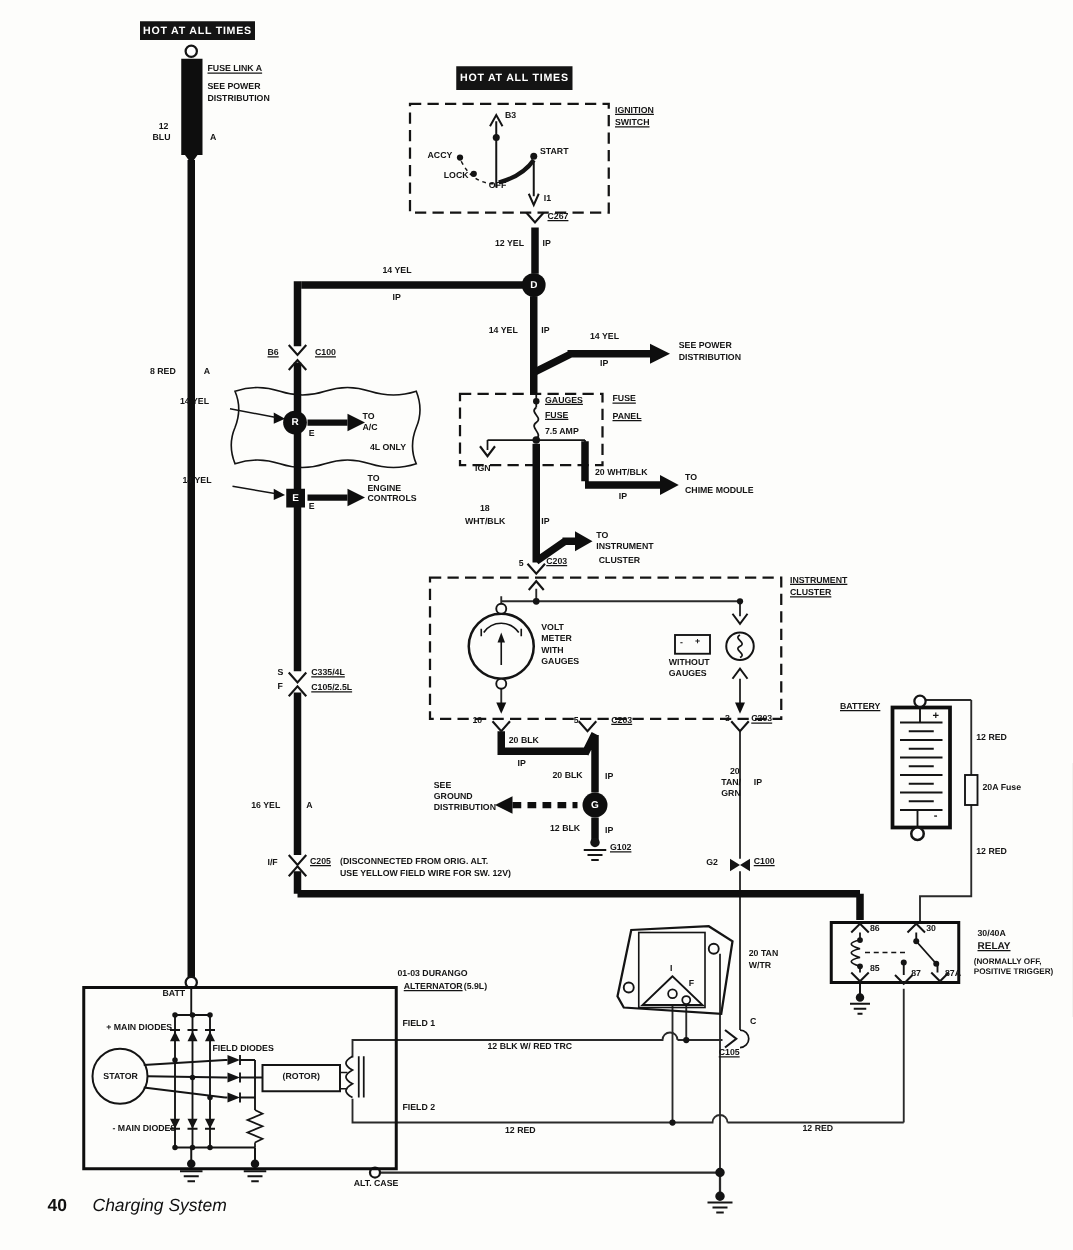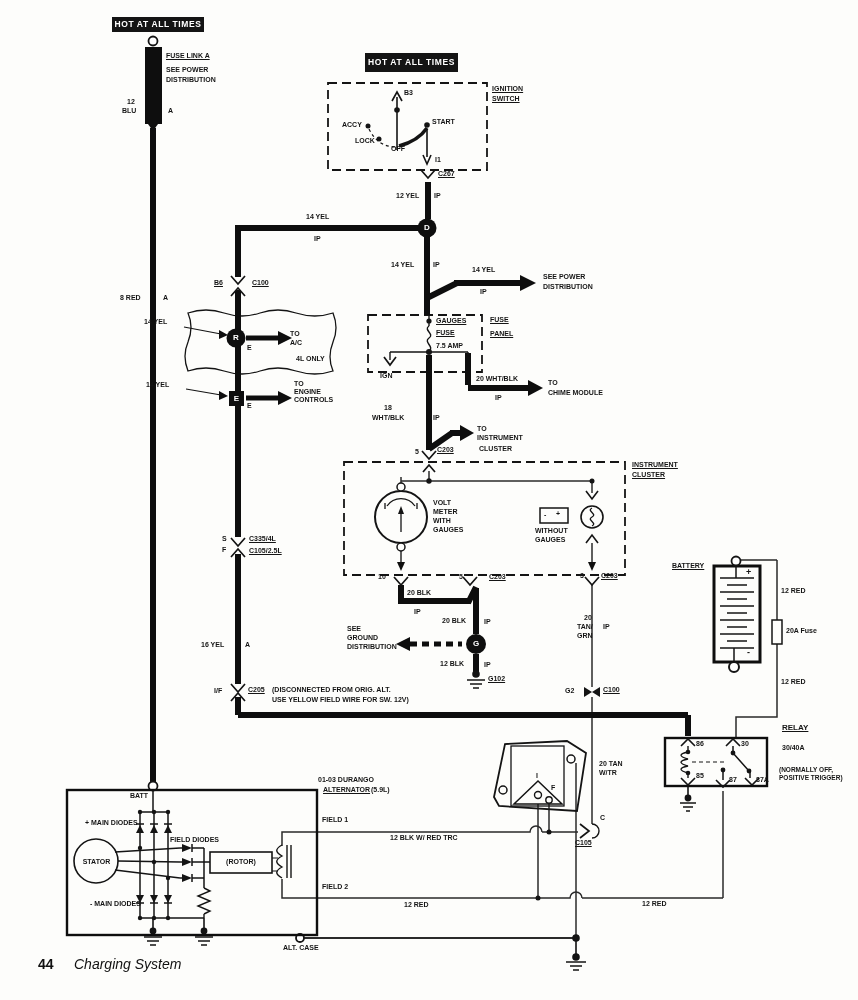--- a/index.html
+++ b/index.html
@@ -400,21 +400,21 @@
 <div class="lbl" style="left:781px;top:587px;">12 RED</div>
 <div class="lbl" style="left:786px;top:627px;">20A Fuse</div>
 <div class="lbl" style="left:781px;top:678px;">12 RED</div>
 
 <div class="lbl" style="left:696px;top:740px;">86</div>
 <div class="lbl" style="left:741px;top:740px;">30</div>
 <div class="lbl" style="left:696px;top:772px;">85</div>
 <div class="lbl" style="left:729px;top:776px;">87</div>
 <div class="lbl" style="left:756px;top:776px;">87A</div>
 <div class="lbl" style="left:782px;top:744px;">30/40A</div>
-<div class="lbl u" style="left:782px;top:724px;font-size:8px;">RELAY</div>
+<div class="lbl u" style="left:782px;top:753px;font-size:8px;">RELAY</div>
 <div class="lbl sm" style="left:779px;top:766px;">(NORMALLY OFF,</div>
 <div class="lbl sm" style="left:779px;top:774px;">POSITIVE TRIGGER)</div>
 
 <div class="lbl" style="left:318px;top:776px;">01-03 DURANGO</div>
 <div class="lbl u" style="left:323px;top:786px;">ALTERNATOR</div>
 <div class="lbl" style="left:371px;top:786px;">(5.9L)</div>
 <div class="lbl" style="left:130px;top:792px;">BATT</div>
 <div class="lbl ctr" style="left:78px;top:858px;width:37px;">STATOR</div>
 <div class="lbl" style="left:85px;top:819px;">+ MAIN DIODES</div>
 <div class="lbl" style="left:90px;top:900px;">- MAIN DIODES</div>
@@ -424,16 +424,16 @@
 <div class="lbl" style="left:322px;top:816px;">FIELD 1</div>
 <div class="lbl" style="left:322px;top:883px;">FIELD 2</div>
 
 <div class="lbl" style="left:536px;top:772px;">I</div>
 <div class="lbl" style="left:551px;top:784px;">F</div>
 
 <div class="lbl" style="left:390px;top:834px;">12 BLK W/ RED TRC</div>
 <div class="lbl" style="left:404px;top:901px;">12 RED</div>
 <div class="lbl" style="left:642px;top:900px;">12 RED</div>
 
-<div class="ftr-page">44</div>
+<div class="ftr-page">40</div>
 <div class="ftr-title">Charging System</div>
 
 </div>
 
 </body></html>

